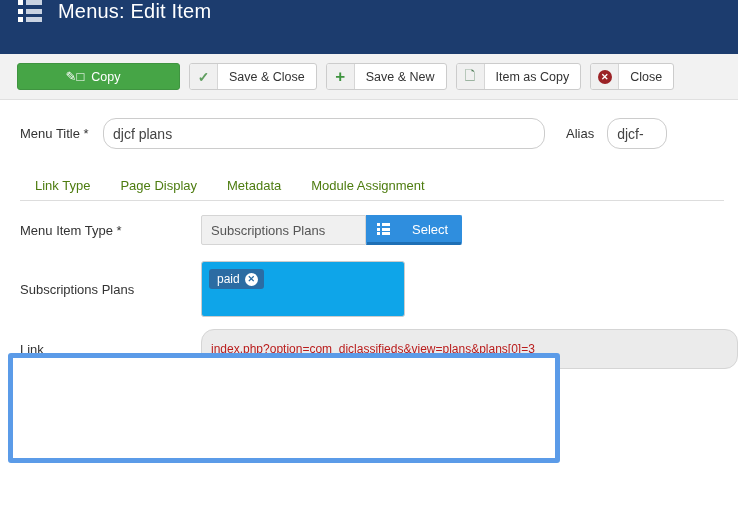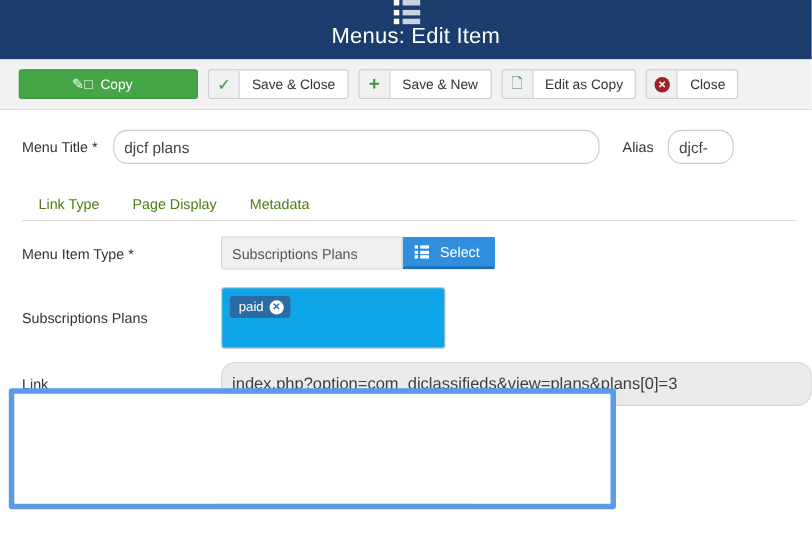--- a/index.html
+++ b/index.html
@@ -9,24 +9,23 @@
     overflow: hidden;
     background: #ffffff;
     font-family: "Liberation Sans", sans-serif;
   }
 
   
   .app-header {
     height: 54px;
     background: #1c3c6e;
     display: flex;
-    align-items: center;
+    align-items: flex-start;
     padding-left: 18px;
     color: #ffffff;
-    flex-direction: column;
   }
   .header-icon {
     width: 24px; height: 22px;
     display: flex; flex-direction: column;
     justify-content: space-between;
     margin-right: 16px;
   }
   .header-icon .row {
     display: flex; align-items: center; height: 5px;
   }
@@ -184,21 +183,21 @@
     color: #555555;
     border-radius: 2px 0 0 2px;
   }
   .btn-select {
     height: 30px;
     background: #2f8ede;
     border: 1px solid #2f8ede;
     border-bottom: 3px solid #1e6fb5;
     color: #ffffff;
     display: flex; align-items: center;
-    gap: 10px;
+    gap: 22px;
     padding: 0 13px 0 10px;
     font-size: 13px;
     border-radius: 0 2px 2px 0;
     cursor: pointer;
   }
   .select-ico {
     width: 13px; height: 12px;
     display: flex; flex-direction: column; justify-content: space-between;
   }
   .select-ico .r { display: flex; align-items: center; height: 3px; }
@@ -229,22 +228,22 @@
     font-size: 9px; font-weight: bold;
     display: flex; align-items: center; justify-content: center;
     cursor: pointer;
   }
 
   .inp-link {
     width: 700px;
     height: 40px;
     background: #ebebeb;
     border: 1px solid #d5d5d5;
-    color: #404040;
-    font-size: 15px;
+    color: #b91c1c;
+    font-size: 12px;
     overflow: hidden;
     white-space: nowrap;
   }
 
   .dd {
     width: 222px;
     height: 30px;
     border: 1px solid #cccccc;
     border-radius: 3px;
     background: #ffffff;
@@ -334,21 +333,21 @@
     <span class="ico">
         <span class="glyph-plus">+</span>
       </span>
     <span class="lbl">Save &amp; New</span>
   </div>
 
   <div class="btn btn-white">
     <span class="ico">
         <span class="glyph-copy">🗋</span>
       </span>
-    <span class="lbl">Edit as Copy</span>
+    <span class="lbl">Item as Copy</span>
   </div>
 
   <div class="btn btn-white">
     <span class="ico">
         <span class="glyph-x-circle">✕</span>
       </span>
     <span class="lbl">Close</span>
   </div>
 
 </div>
@@ -359,20 +358,21 @@
     <div class="lbl-static lbl-menu-title">Menu Title *</div>
     <div class="inp inp-menu-title">djcf plans</div>
     <div class="lbl-static lbl-alias">Alias</div>
     <div class="inp inp-alias">djcf-</div>
   </div>
 
   <div class="tabs">
     <div class="tab">Link Type</div>
     <div class="tab">Page Display</div>
     <div class="tab">Metadata</div>
+    <div class="tab">Module Assignment</div>
   </div>
 
   <div class="form">
 
     <div class="frow" style="margin-bottom:16px;">
       <div class="flabel">Menu Item Type *</div>
       <div class="mit-display">Subscriptions Plans</div>
       <div class="btn-select">
         <span class="select-ico">
           <span class="r">

